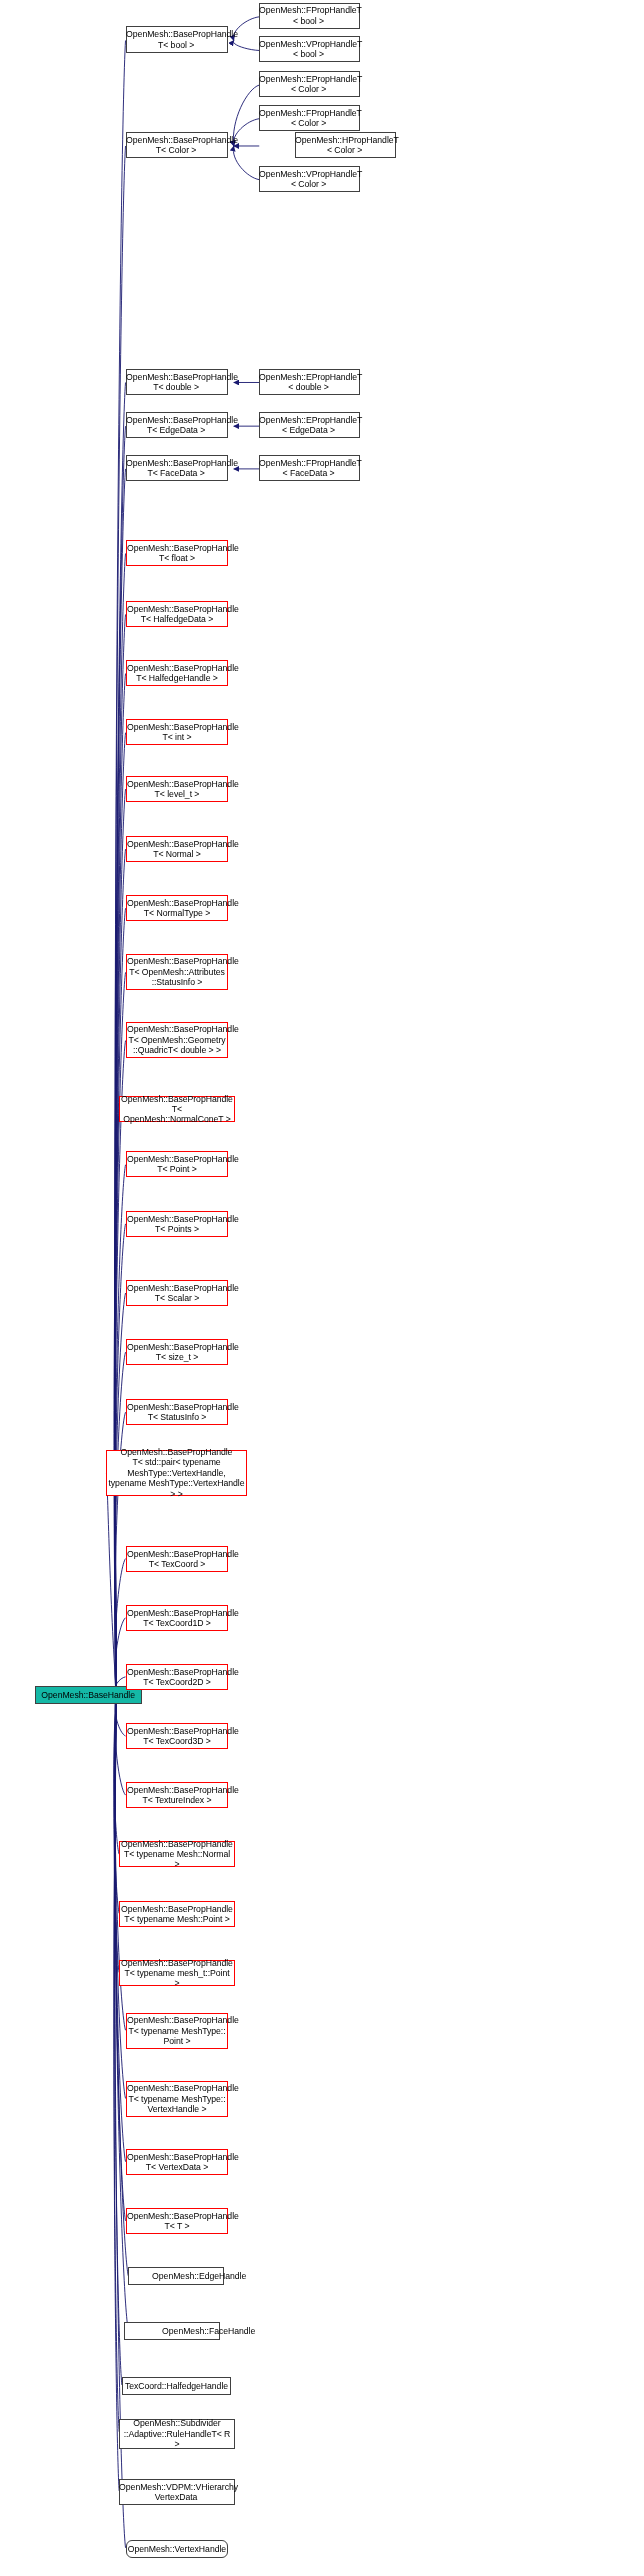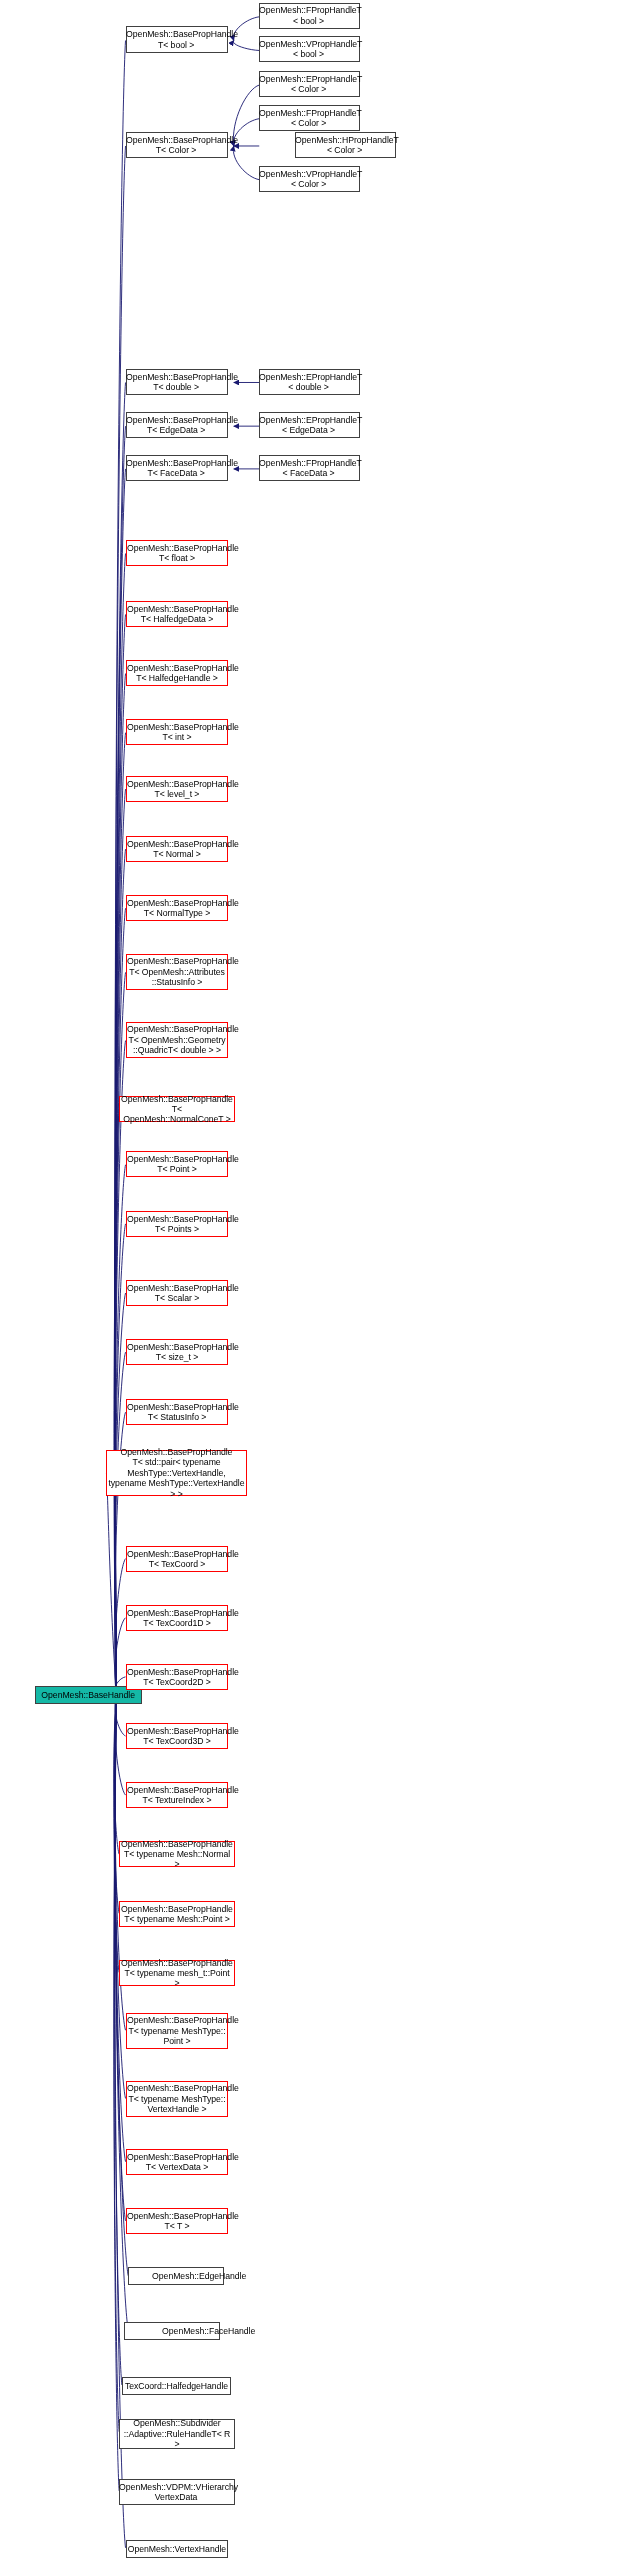--- a/index.html
+++ b/index.html
@@ -209,16 +209,16 @@
 T&lt; VertexData &gt;</span></div>
       <div class="node leaf" style="left: 126px; top: 2208px; width: 102px; height: 26.4px;"><span class="node-label">OpenMesh::BasePropHandle
 T&lt; T &gt;</span></div>
       <div class="node plain" style="left: 128px; top: 2267px; width: 96px; height: 18px; padding-left: 24px;"><span class="node-label">OpenMesh::EdgeHandle</span></div>
       <div class="node plain" style="left: 124px; top: 2322px; width: 96px; height: 18px; padding-left: 38px;"><span class="node-label">OpenMesh::FaceHandle</span></div>
       <div class="node plain" style="left: 122px; top: 2377px; width: 109px; height: 18px;"><span class="node-label">TexCoord::HalfedgeHandle</span></div>
       <div class="node plain" style="left: 119px; top: 2419px; width: 116px; height: 30px;"><span class="node-label">OpenMesh::Subdivider
 ::Adaptive::RuleHandleT&lt; R &gt;</span></div>
       <div class="node plain" style="left: 119px; top: 2479px; width: 116px; height: 26.4px;"><span class="node-label">OpenMesh::VDPM::VHierarchy
 VertexData</span></div>
-      <div class="node plain" style="left: 126px; top: 2540px; width: 102px; height: 18px;"><span class="node-label">OpenMesh::VertexHandle</span></div>
+      <div class="node plain" style="left: 126px; top: 2540px; width: 102px; height: 18px; border-radius: 6px;"><span class="node-label">OpenMesh::VertexHandle</span></div>
     </div>
 </div>
 
 
 </body></html>

